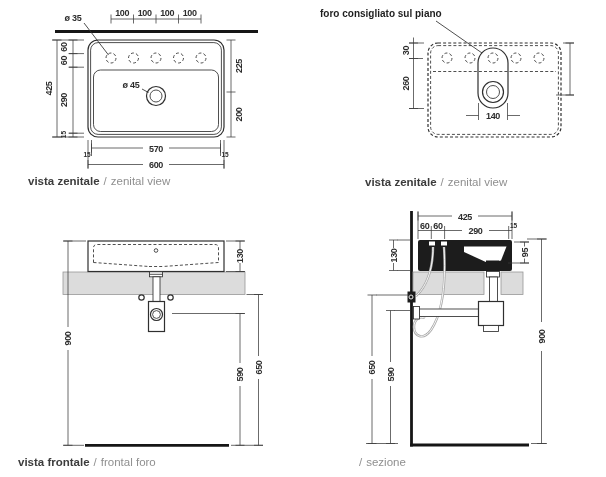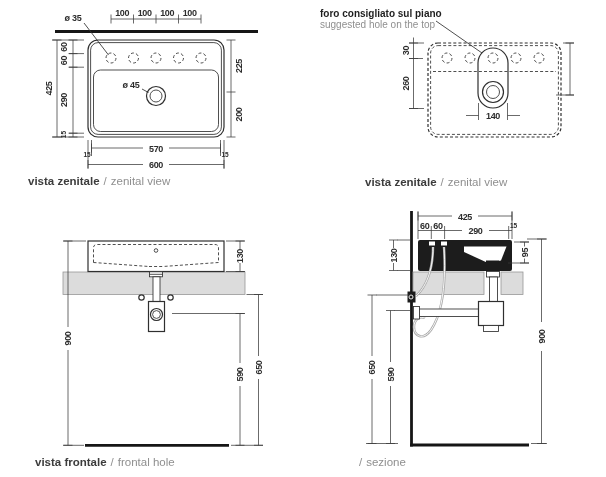--- a/index.html
+++ b/index.html
@@ -175,36 +175,35 @@
     <text class="d" transform="rotate(-90 524.5 252.5)" x="524.5" y="252.5" dy="3">95</text>
     <text class="d" transform="rotate(-90 541.5 336.5)" x="541.5" y="336.5" dy="3">900</text>
     <text class="d" transform="rotate(-90 393.5 255.5)" x="393.5" y="255.5" dy="3">130</text>
     <text class="d" transform="rotate(-90 372 367.5)" x="372" y="367.5" dy="3">650</text>
     <text class="d" transform="rotate(-90 390.5 374.5)" x="390.5" y="374.5" dy="3">590</text>
   </g>
 </svg>
 
 <div class="note">
   <div class="nb">foro consigliato sul piano</div>
-  <div class="nl">suggested hole on the top</div>
 </div>
 
 <div class="view-label" style="left:28px;top:175px;width:220px;">
   <span class="vb">vista zenitale</span>
       <span class="vl">/</span>
       <span class="vl">zenital view</span>
 </div>
 <div class="view-label" style="left:365px;top:176px;width:220px;">
   <span class="vb">vista zenitale</span>
       <span class="vl">/</span>
       <span class="vl">zenital view</span>
 </div>
-<div class="view-label" style="left:35px;top:456px;width:220px;">
+<div class="view-label" style="left:18px;top:456px;width:220px;">
   <span class="vb">vista frontale</span>
       <span class="vl">/</span>
-      <span class="vl">frontal hole</span>
+      <span class="vl">frontal foro</span>
 </div>
 <div class="view-label" style="left:359px;top:456px;width:220px;">
       <span class="vl">/</span>
       <span class="vl">sezione</span>
 </div>
 
 </div>
 
 </body></html>

